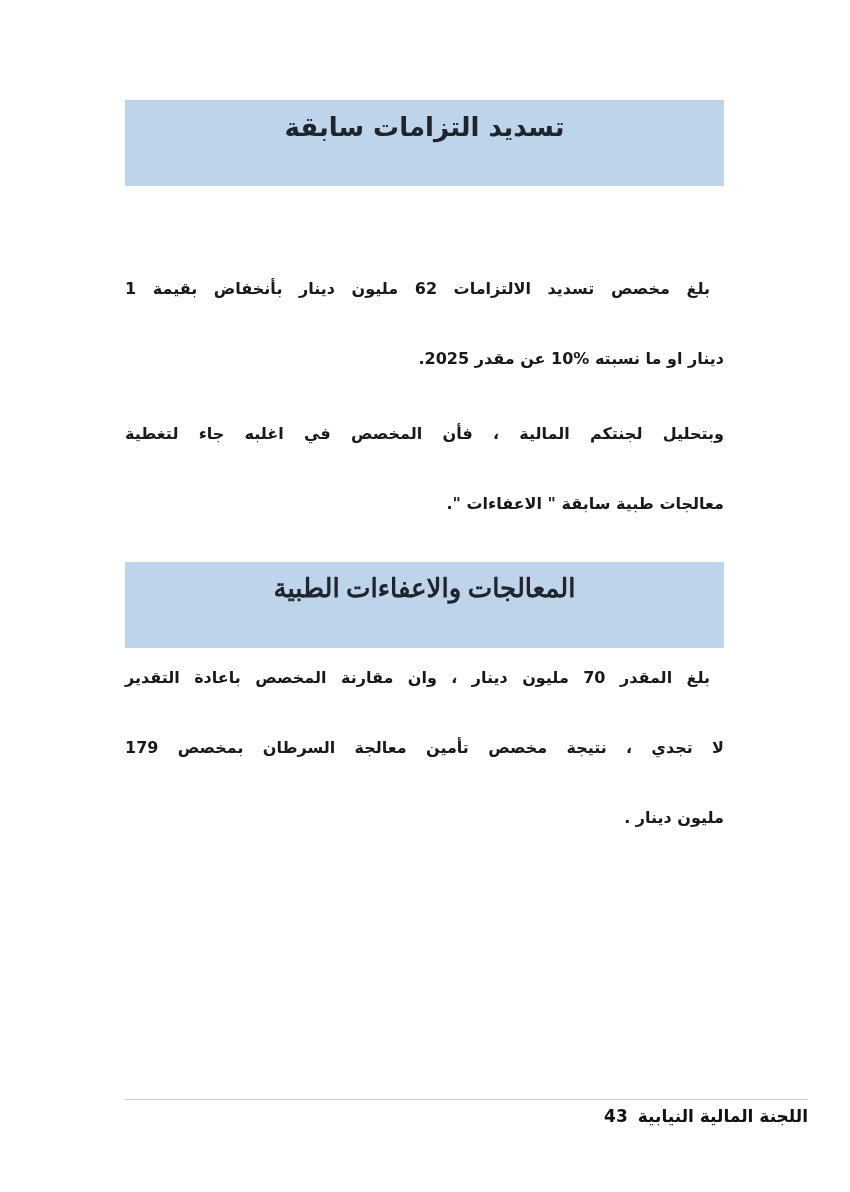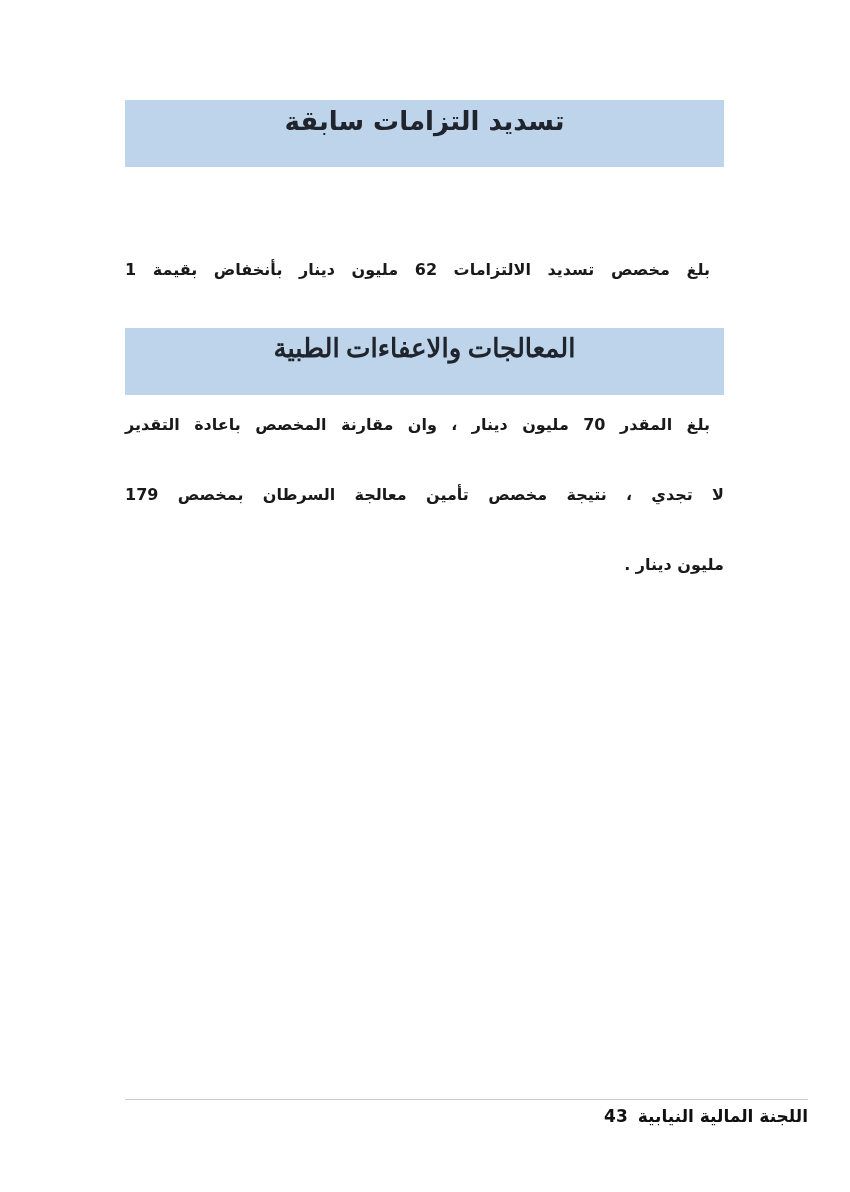--- a/index.html
+++ b/index.html
@@ -14,23 +14,23 @@
   html,body{background:#ffffff;}
   body{font-family:"DejaVu Sans",sans-serif;}
   .page{
     position:relative;
     width:850px;height:1192px;
     background:var(--page-bg);
     overflow:hidden;
   }
   .band{
     margin-left:125px;
-    width:599px;height:67px;
+    width:599px;height:86px;
     background:var(--band-bg);
-    padding-top:2px;
+    padding-top:8px;
   }
   .band-title{
     direction:rtl;
     text-align:center;
     font-size:26px;
     font-weight:bold;
     line-height:38px;
     color:var(--band-ink);
   }
   .band1{margin-top:100px;}
@@ -82,22 +82,27 @@
 <body>
 
 <div class="page">
 
   <div class="band band1">
     <div class="band-title">تسديد التزامات سابقة</div>
   </div>
 
   <div class="para para1">
     <div class="line just indent">بلغ مخصص تسديد الالتزامات 62 مليون دينار بأنخفاض بقيمة 1</div>
+    <div class="line end">دينار او ما نسبته %10 عن مقدر 2025.</div>
   </div>
 
+  <div class="para para2">
+    <div class="line just">وبتحليل لجنتكم المالية ، فأن المخصص في اغلبه جاء لتغطية</div>
+    <div class="line end">معالجات طبية سابقة " الاعفاءات ".</div>
+  </div>
 
   <div class="band band2">
     <div class="band-title">المعالجات والاعفاءات الطبية</div>
   </div>
 
   <div class="para para3">
     <div class="line just indent">بلغ المقدر 70 مليون دينار ، وان مقارنة المخصص باعادة التقدير</div>
     <div class="line just">لا تجدي ، نتيجة مخصص تأمين معالجة السرطان بمخصص 179</div>
     <div class="line end">مليون دينار .</div>
   </div>

